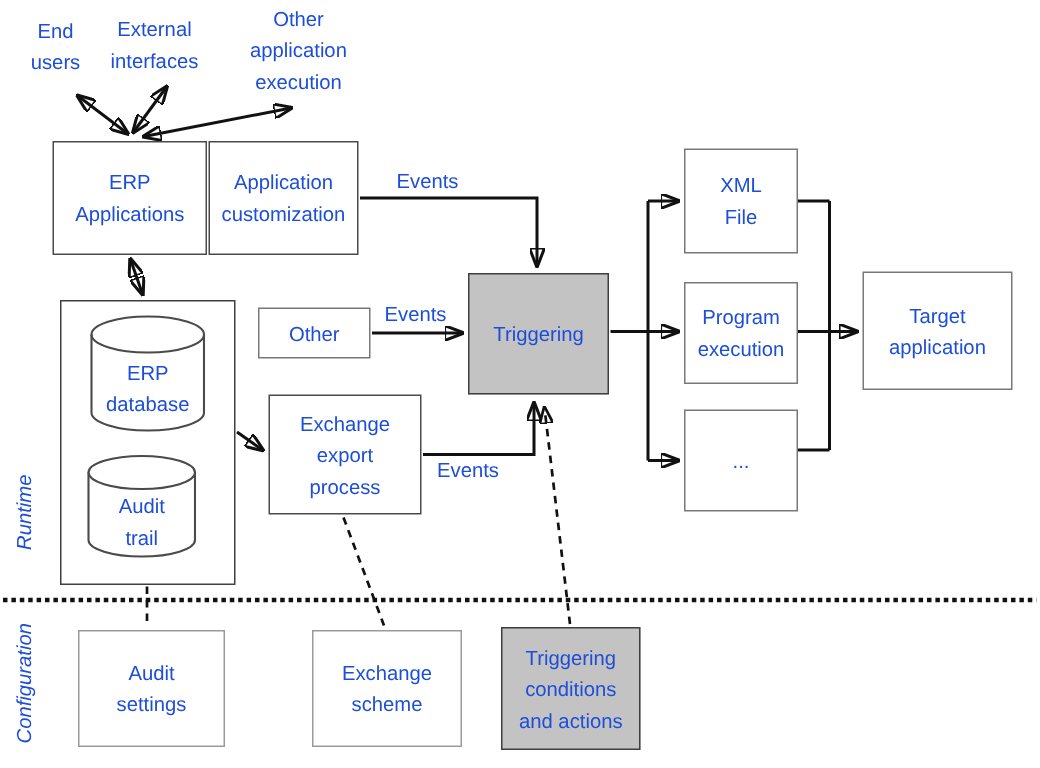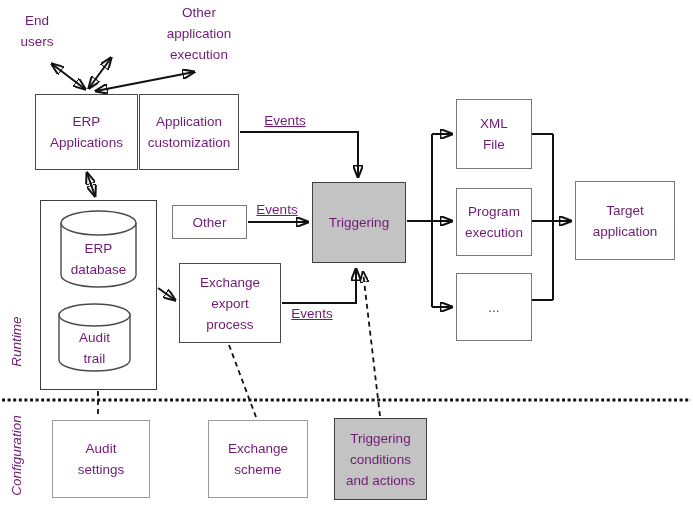--- a/index.html
+++ b/index.html
@@ -1,21 +1,21 @@
 <!DOCTYPE html>
 <html><head>
 <meta charset="utf-8">
 <style>
   html,body{margin:0;padding:0;background:#ffffff;}
   #canvas{
     position:relative;
     width:693px;height:512px;
     background:#ffffff;
     font-family:"Liberation Sans","DejaVu Sans",sans-serif;
-    color:#701a75;
+    color:#1d4ed8;
     overflow:hidden;
   }
   .box{
     position:absolute;
     background:#ffffff;
     border:1px solid #4a4a4a;
     display:flex;align-items:center;justify-content:center;
     text-align:center;
     font-size:13.5px;line-height:21px;
     white-space:pre-line;
@@ -41,21 +41,20 @@
   .freetext{
     position:absolute;
     text-align:center;
     font-size:13.5px;line-height:21px;
     white-space:pre-line;
   }
   .edge-label{
     position:absolute;
     font-size:13.5px;line-height:16px;
     text-align:center;
-    text-decoration:underline;
   }
   .vlabel{
     position:absolute;
     font-size:13.5px;
     font-style:italic;
     text-align:center;
     transform:rotate(-90deg);
     white-space:nowrap;
   }
   #connectors{
@@ -67,20 +66,22 @@
   .dash{stroke-width:1.8px;stroke-dasharray:5 4;}
   .sep{stroke-width:3px;stroke-dasharray:3 2.6;}
 </style>
 </head>
 <body>
 
 <div id="canvas">
 
   <div class="freetext" style="left:8px;top:10px;width:58px;">End
 users</div>
+  <div class="freetext" style="left:60px;top:9px;width:86px;">External
+interfaces</div>
   <div class="freetext" style="left:150px;top:2px;width:98px;">Other
 application
 execution</div>
 
   <div class="box" style="left:35px;top:94px;width:103px;height:76px;">ERP
 Applications</div>
   <div class="box" style="left:139px;top:94px;width:100px;height:76px;">Application
 customization</div>
 
   <div class="container-box" style="left:40px;top:200px;width:117px;height:190px;"></div>

